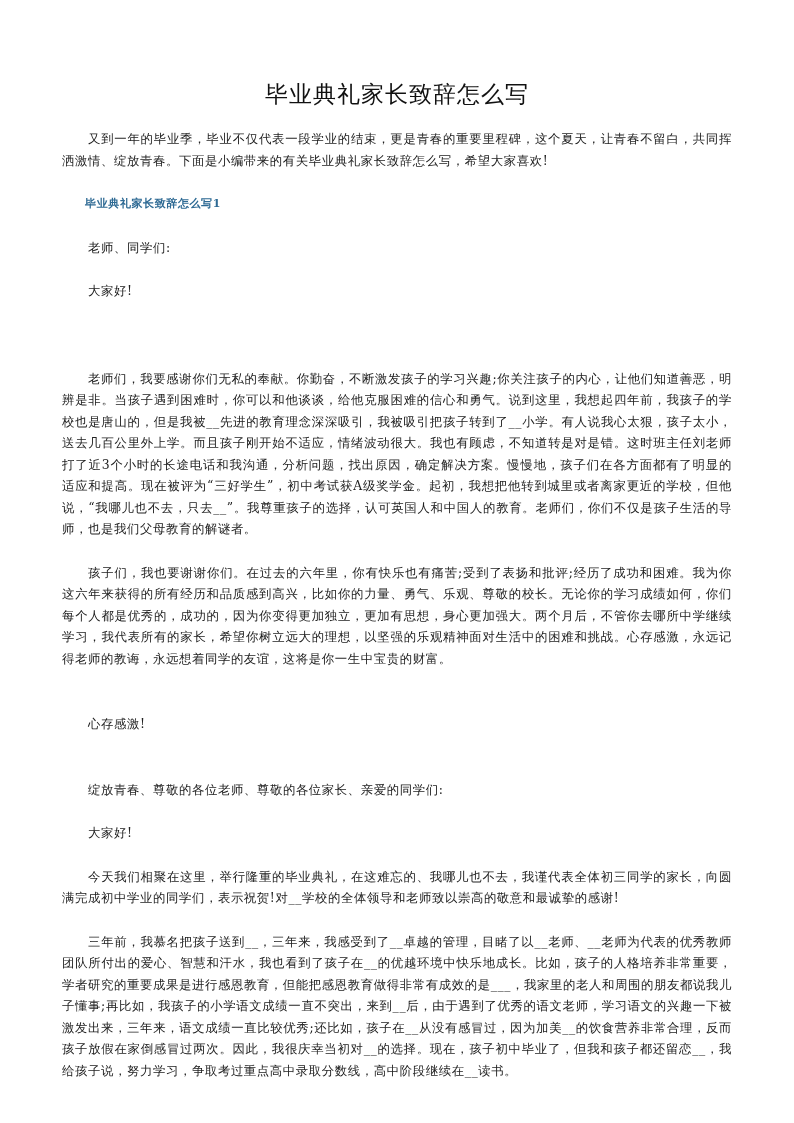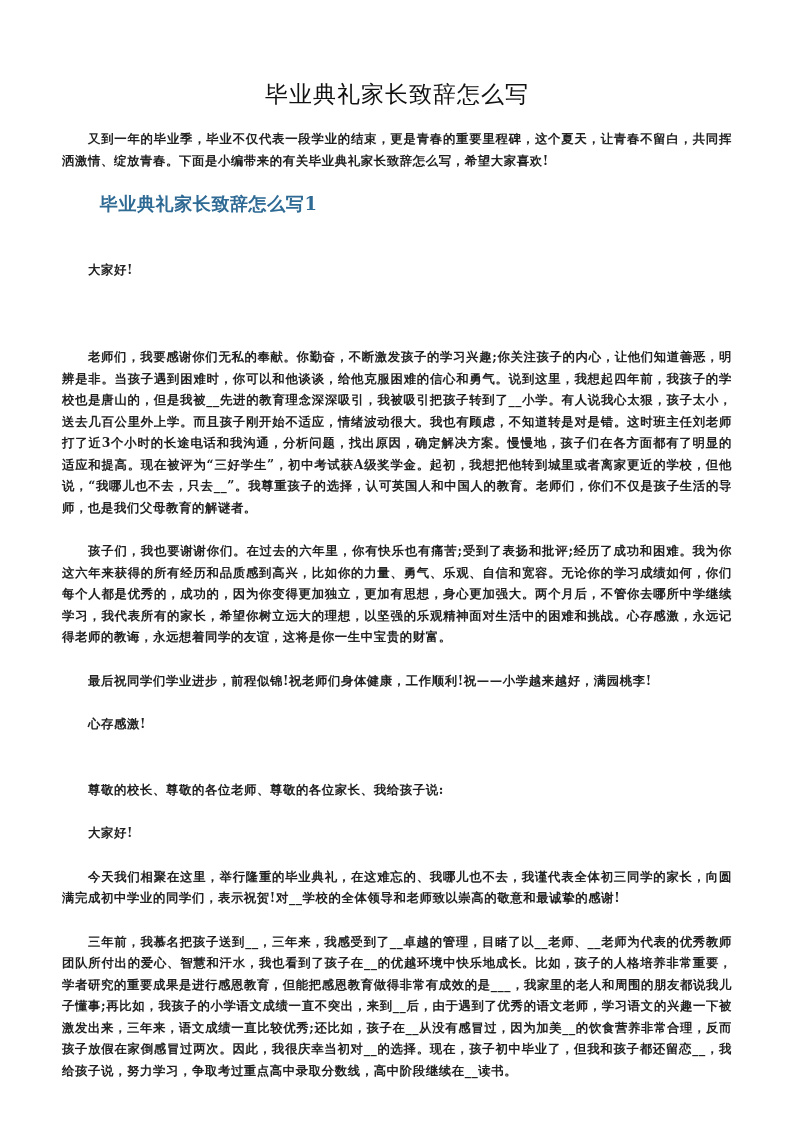--- a/index.html
+++ b/index.html
@@ -12,57 +12,57 @@
   }
   .title {
     position: absolute; left: 0; top: 30px; width: 794px; text-align: center;
     font-family: "DejaVu Sans", "Liberation Sans", sans-serif;
     font-size: 23px; color: #111111; letter-spacing: 1px; line-height: 32px;
   }
   .content {
     position: absolute; left: 62px; top: 80px; width: 670px;
     font-size: 12.4px; line-height: 21.5px; letter-spacing: 0.6px;
   }
-  .p { margin: 0; text-indent: 2.1em; text-align: justify; font-weight: bold; }
+  .p { margin: 0; text-indent: 2.1em; text-align: justify; }
   .gap { height: 22px; }
   .heading {
     margin: 0; text-indent: 2.1em; color: #2e6a94; font-weight: bold;
-    font-size: 18px; letter-spacing: 0.6px;
+    font-size: 11px; letter-spacing: 0.6px;
   }
 </style>
 </head>
 <body>
 
 <div class="page">
   <div class="title">毕业典礼家长致辞怎么写</div>
 
   <div class="content">
     <p class="p">又到一年的毕业季，毕业不仅代表一段学业的结束，更是青春的重要里程碑，这个夏天，让青春不留白，共同挥洒激情、绽放青春。下面是小编带来的有关毕业典礼家长致辞怎么写，希望大家喜欢!</p>
     <div class="gap"></div>
 
     <p class="heading">毕业典礼家长致辞怎么写1</p>
     <div class="gap"></div>
 
+    <p class="p">老师、同学们:</p>
     <div class="gap"></div>
     <p class="p">大家好!</p>
     <div class="gap"></div>
     <div class="gap"></div>
     <div class="gap"></div>
     <p class="p">老师们，我要感谢你们无私的奉献。你勤奋，不断激发孩子的学习兴趣;你关注孩子的内心，让他们知道善恶，明辨是非。当孩子遇到困难时，你可以和他谈谈，给他克服困难的信心和勇气。说到这里，我想起四年前，我孩子的学校也是唐山的，但是我被__先进的教育理念深深吸引，我被吸引把孩子转到了__小学。有人说我心太狠，孩子太小，送去几百公里外上学。而且孩子刚开始不适应，情绪波动很大。我也有顾虑，不知道转是对是错。这时班主任刘老师打了近3个小时的长途电话和我沟通，分析问题，找出原因，确定解决方案。慢慢地，孩子们在各方面都有了明显的适应和提高。现在被评为“三好学生”，初中考试获A级奖学金。起初，我想把他转到城里或者离家更近的学校，但他说，“我哪儿也不去，只去__”。我尊重孩子的选择，认可英国人和中国人的教育。老师们，你们不仅是孩子生活的导师，也是我们父母教育的解谜者。</p>
     <div class="gap"></div>
-    <p class="p">孩子们，我也要谢谢你们。在过去的六年里，你有快乐也有痛苦;受到了表扬和批评;经历了成功和困难。我为你这六年来获得的所有经历和品质感到高兴，比如你的力量、勇气、乐观、自信和宽容。无论你的学习成绩如何，你们每个人都是优秀的，成功的，因为你变得更加独立，更加有思想，身心更加强大。两个月后，不管你去哪所中学继续学习，我代表所有的家长，希望你树立远大的理想，以坚强的乐观精神面对生活中的困难和挑战。心存感激，永远记得老师的教诲，永远想着同学的友谊，这将是你一生中宝贵的财富。</p>
+    <p class="p">孩子们，我也要谢谢你们。在过去的六年里，你有快乐也有痛苦;受到了表扬和批评;经历了成功和困难。我为你这六年来获得的所有经历和品质感到高兴，比如你的力量、勇气、乐观、尊敬的校长。无论你的学习成绩如何，你们每个人都是优秀的，成功的，因为你变得更加独立，更加有思想，身心更加强大。两个月后，不管你去哪所中学继续学习，我代表所有的家长，希望你树立远大的理想，以坚强的乐观精神面对生活中的困难和挑战。心存感激，永远记得老师的教诲，永远想着同学的友谊，这将是你一生中宝贵的财富。</p>
     <div class="gap"></div>
-    <p class="p">最后祝同学们学业进步，前程似锦!祝老师们身体健康，工作顺利!祝——小学越来越好，满园桃李!</p>
     <div class="gap"></div>
     <p class="p">心存感激!</p>
     <div class="gap"></div>
 
     <div class="gap"></div>
 
-    <p class="p">尊敬的校长、尊敬的各位老师、尊敬的各位家长、我给孩子说:</p>
+    <p class="p">绽放青春、尊敬的各位老师、尊敬的各位家长、亲爱的同学们:</p>
     <div class="gap"></div>
     <p class="p">大家好!</p>
     <div class="gap"></div>
     <p class="p">今天我们相聚在这里，举行隆重的毕业典礼，在这难忘的、我哪儿也不去，我谨代表全体初三同学的家长，向圆满完成初中学业的同学们，表示祝贺!对__学校的全体领导和老师致以崇高的敬意和最诚挚的感谢!</p>
     <div class="gap"></div>
     <p class="p">三年前，我慕名把孩子送到__，三年来，我感受到了__卓越的管理，目睹了以__老师、__老师为代表的优秀教师团队所付出的爱心、智慧和汗水，我也看到了孩子在__的优越环境中快乐地成长。比如，孩子的人格培养非常重要，学者研究的重要成果是进行感恩教育，但能把感恩教育做得非常有成效的是___，我家里的老人和周围的朋友都说我儿子懂事;再比如，我孩子的小学语文成绩一直不突出，来到__后，由于遇到了优秀的语文老师，学习语文的兴趣一下被激发出来，三年来，语文成绩一直比较优秀;还比如，孩子在__从没有感冒过，因为加美__的饮食营养非常合理，反而孩子放假在家倒感冒过两次。因此，我很庆幸当初对__的选择。现在，孩子初中毕业了，但我和孩子都还留恋__，我给孩子说，努力学习，争取考过重点高中录取分数线，高中阶段继续在__读书。</p>
   </div>
 </div>
 
 </body></html>

